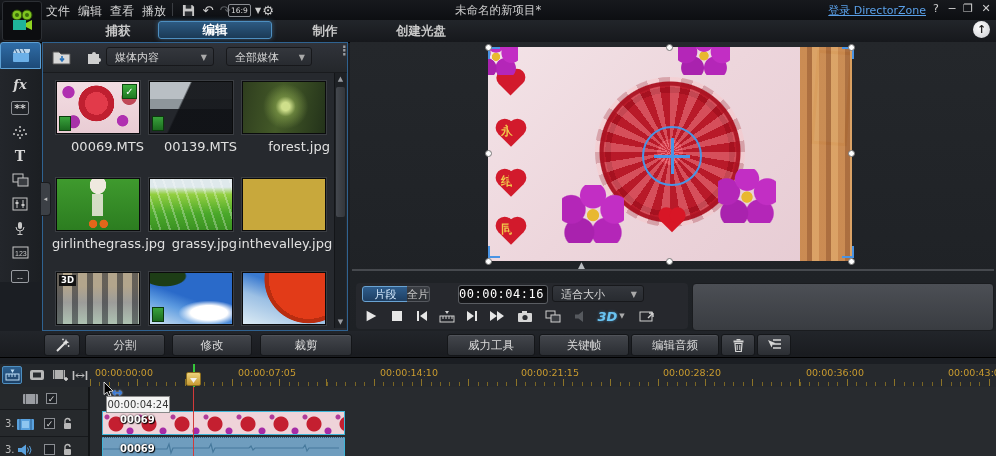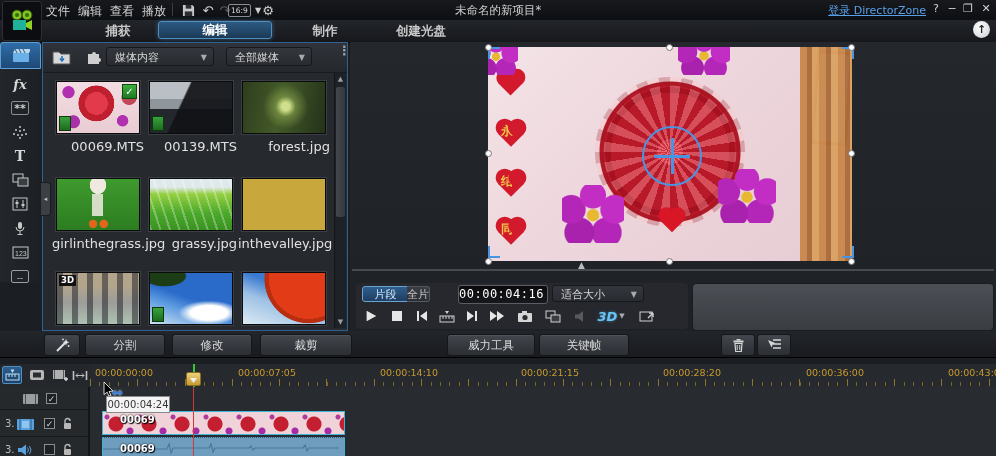--- a/index.html
+++ b/index.html
@@ -420,20 +420,21 @@
           <path d="M11 1 l1 2.2 2.2 1 -2.2 1 -1 2.2 -1 -2.2 -2.2 -1 2.2 -1 Z" fill="#e2e2e2"></path>
           <circle cx="13.6" cy="8" r=".9" fill="#e2e2e2"></circle>
           <circle cx="8" cy="1.4" r=".9" fill="#e2e2e2"></circle>
         </svg>
     </div>
     <div class="fn-btn" style="left:85px;width:78px">分割</div>
     <div class="fn-btn" style="left:172px;width:78px">修改</div>
     <div class="fn-btn" style="left:260px;width:90px">裁剪</div>
     <div class="fn-btn" style="left:447px;width:86px">威力工具</div>
     <div class="fn-btn" style="left:539px;width:88px">关键帧</div>
+    <div class="fn-btn" style="left:631px;width:86px">编辑音频</div>
     <div class="fn-ic" style="left:721px">
       <svg width="13" height="14" viewBox="0 0 13 14">
           <path d="M4.5 1 h4 v1.5 h-4 Z" fill="#d6d6d6"></path>
           <rect x="1.5" y="2.5" width="10" height="2" fill="#d6d6d6"></rect>
           <path d="M3 5.5 h7 l-.7 8 h-5.6 Z" fill="none" stroke="#d6d6d6" stroke-width="1.2"></path>
           <path d="M5.2 7 v5 M7.8 7 v5" stroke="#d6d6d6"></path>
         </svg>
     </div>
     <div class="fn-ic" style="left:757px">
       <svg width="15" height="14" viewBox="0 0 15 14">

